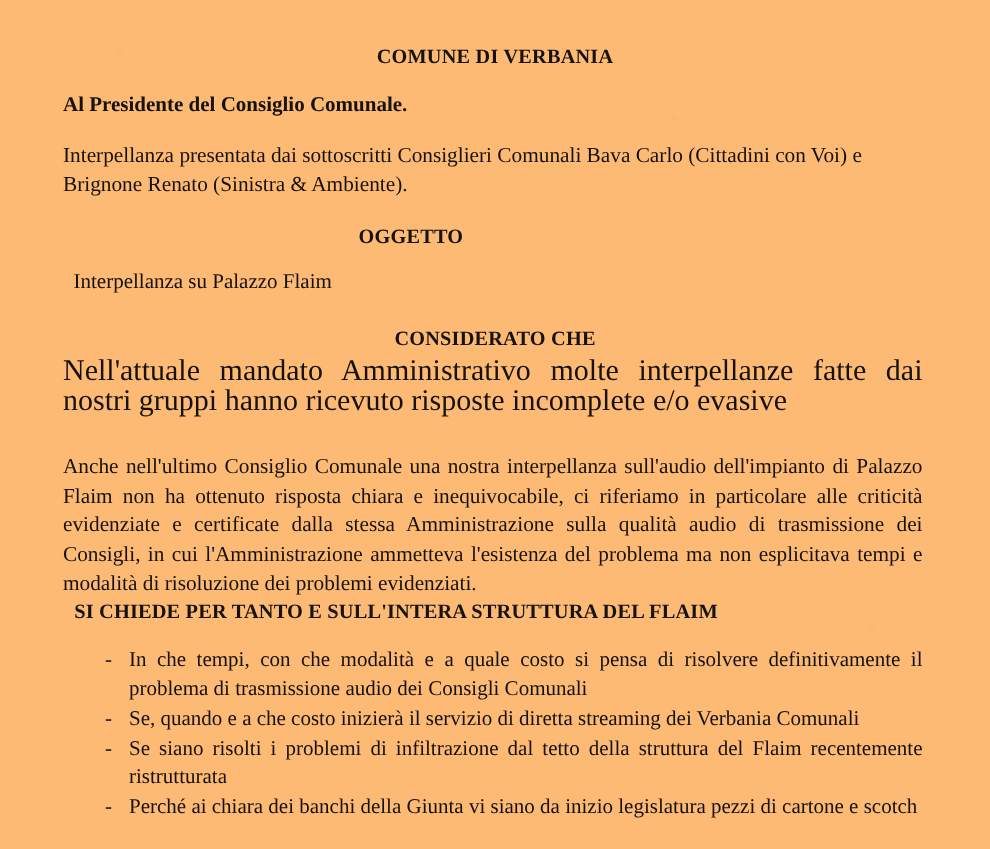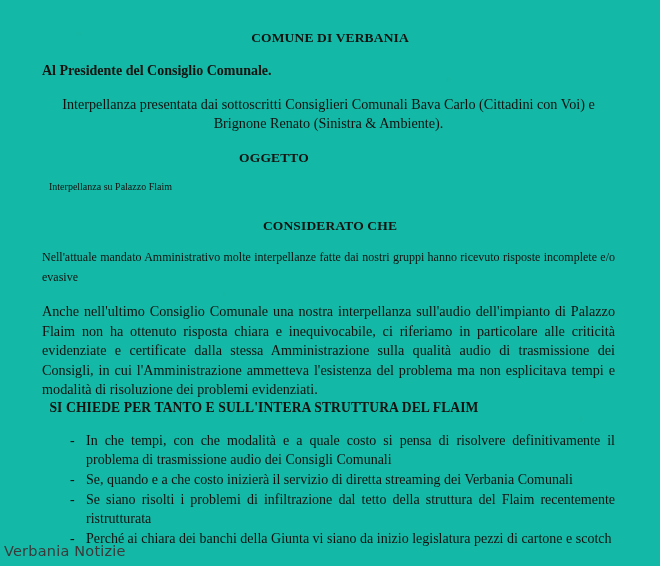--- a/index.html
+++ b/index.html
@@ -13,21 +13,21 @@
     font-family: "Liberation Serif", "DejaVu Serif", serif;
     color: #111111;
     overflow: hidden;
     position: relative;
   }
 
   .page {
     position: relative;
     width: 660px;
     height: 566px;
-    background: #14b8a6;
+    background: #fdba74;
     box-sizing: border-box;
   }
 
   .scan-noise {
     position: absolute;
     inset: 0;
     pointer-events: none;
     background:
       radial-gradient(circle at 12% 6%, rgba(0,0,0,0.012) 0 2px, transparent 3px),
       radial-gradient(circle at 68% 14%, rgba(0,0,0,0.010) 0 2px, transparent 3px),
@@ -69,52 +69,52 @@
     color: #15120f;
   }
 
   #intro-paragraph {
     position: absolute;
     left: 42px;
     top: 95px;
     width: 573px;
     font-size: 14.2px;
     line-height: 19px;
-    text-align: center;
+    text-align: left;
     color: #14110f;
   }
 
   #heading-oggetto {
     position: absolute;
     left: 0;
     top: 150px;
     width: 548px;
   }
 
   #oggetto-text {
     position: absolute;
     left: 49px;
     top: 181px;
-    font-size: 10px;
+    font-size: 14px;
     color: #14110f;
   }
 
   #heading-considerato {
     position: absolute;
     left: 0;
     top: 218px;
     width: 660px;
   }
 
   #para-1 {
     position: absolute;
     left: 42px;
-    top: 247px;
+    top: 237px;
     width: 573px;
-    font-size: 12px;
+    font-size: 20px;
     line-height: 20px;
     text-align: justify;
     text-justify: inter-word;
     color: #14110f;
   }
 
   #para-2 {
     position: absolute;
     left: 42px;
     top: 302px;
@@ -218,15 +218,14 @@
         <span class="item-text">Se siano risolti i problemi di infiltrazione dal tetto della struttura del Flaim recentemente ristrutturata</span>
       </li>
       <li class="request-item">
         <span class="dash">-</span>
         <span class="item-text">Perché ai chiara dei banchi della Giunta vi siano da inizio legislatura pezzi di cartone e scotch</span>
       </li>
     </ul>
 
   </div>
 
-  <div id="footer-caption">Verbania Notizie</div>
 
 </div>
 
 </body></html>

